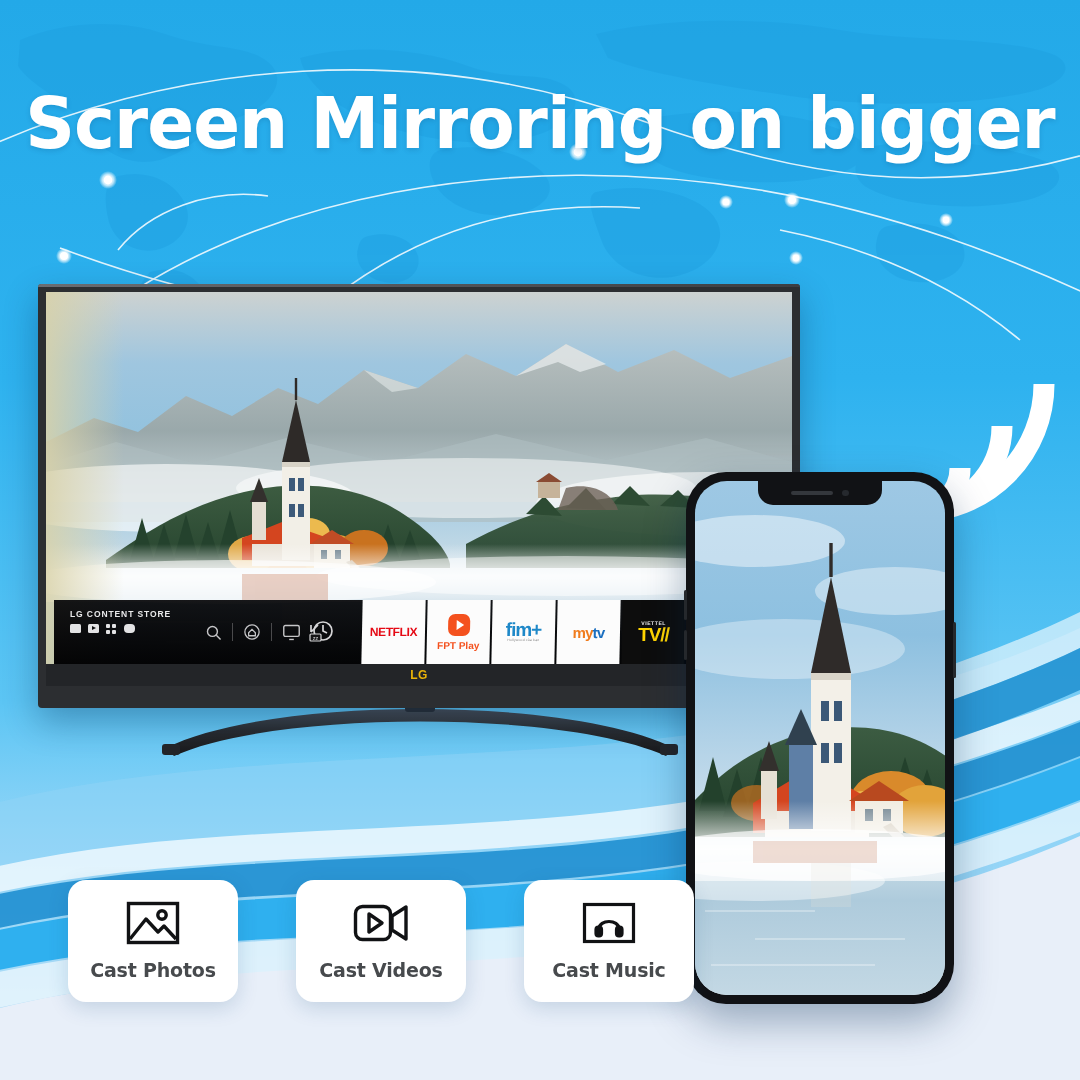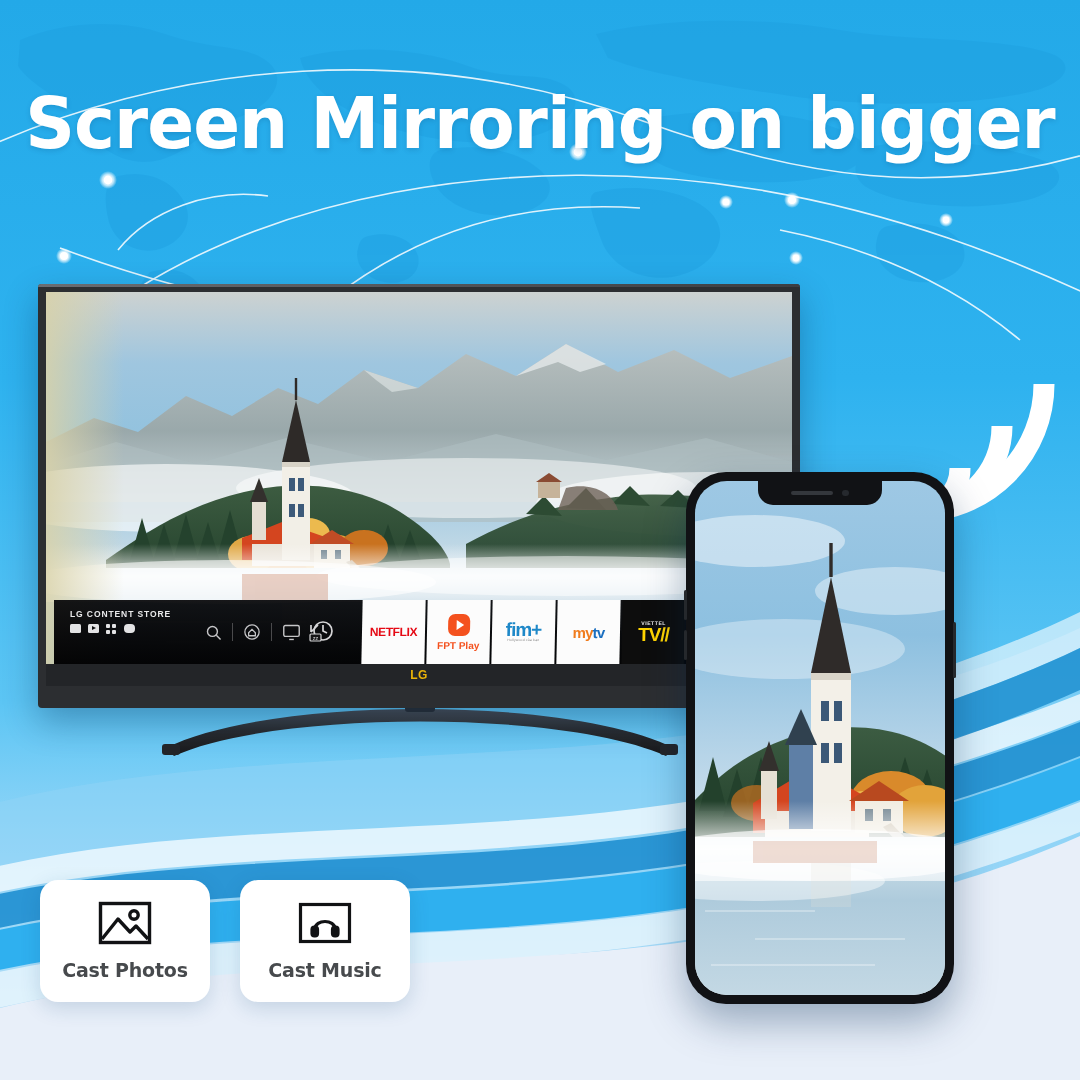--- a/index.html
+++ b/index.html
@@ -85,21 +85,21 @@
   #speaker{width:42px;height:4.5px;background:#34373c;border-radius:3px;}
   #camera{width:6.5px;height:6.5px;background:#26292e;border-radius:50%;}
   #phone-btn-r{position:absolute;right:-2px;top:150px;width:3px;height:56px;background:#25282c;border-radius:2px;}
   #phone-btn-l1{position:absolute;left:-2px;top:118px;width:3px;height:30px;background:#25282c;border-radius:2px;}
   #phone-btn-l2{position:absolute;left:-2px;top:158px;width:3px;height:30px;background:#25282c;border-radius:2px;}
 
   
   #cards{position:absolute;left:40px;bottom:78px;display:flex;gap:30px;z-index:9;}
   .card{width:170px;height:122px;background:#ffffff;border-radius:18px;
         box-shadow:0 6px 20px rgba(20,70,120,.17);
-        display:flex;flex-direction:column;align-items:center;justify-content:center;gap:14px;}
+        display:flex;flex-direction:column;align-items:center;justify-content:center;gap:14px;margin-left:28px;}
   .card-label{color:#474a4d;font-size:19px;font-weight:bold;letter-spacing:-.2px;
               font-family:"DejaVu Sans","Liberation Sans",sans-serif;}
   .card-icon{width:56px;height:44px;display:flex;align-items:center;justify-content:center;}
 </style>
 </head>
 <body>
 
 <div id="stage">
 
   <svg class="bg-svg" viewBox="0 0 1080 1080" preserveAspectRatio="none">
@@ -512,20 +512,30 @@
       <span class="card-icon">
         <svg width="54" height="44" viewBox="0 0 54 44" fill="none" stroke="#111214" stroke-width="3.4">
           <rect x="2.5" y="2.5" width="49" height="39"></rect>
           <circle cx="36" cy="14" r="4.2"></circle>
           <path d="M4,38 L20,18 L32,31 L38,25 L50,38" stroke-linejoin="round"></path>
         </svg>
       </span>
       <span class="card-label">Cast Photos</span>
     </div>
 
+    <div class="card">
+      <span class="card-icon">
+        <svg width="56" height="42" viewBox="0 0 56 42" fill="none" stroke="#111214" stroke-width="3.4">
+          <rect x="2.5" y="4.5" width="35" height="33" rx="7"></rect>
+          <path d="M16,12 L29,21 L16,30 Z" stroke-linejoin="round"></path>
+          <path d="M39,14 L53,5 L53,37 L39,28 Z" stroke-linejoin="round"></path>
+        </svg>
+      </span>
+      <span class="card-label">Cast Videos</span>
+    </div>
 
     <div class="card">
       <span class="card-icon">
         <svg width="54" height="42" viewBox="0 0 54 42" fill="none" stroke="#111214" stroke-width="3.2">
           <rect x="2.5" y="2.5" width="49" height="37"></rect>
           <path d="M17,27 C17,17 37,17 37,27"></path>
           <rect x="14" y="25" width="5.5" height="9" rx="2.4" fill="#111214"></rect>
           <rect x="34.5" y="25" width="5.5" height="9" rx="2.4" fill="#111214"></rect>
         </svg>
       </span>

